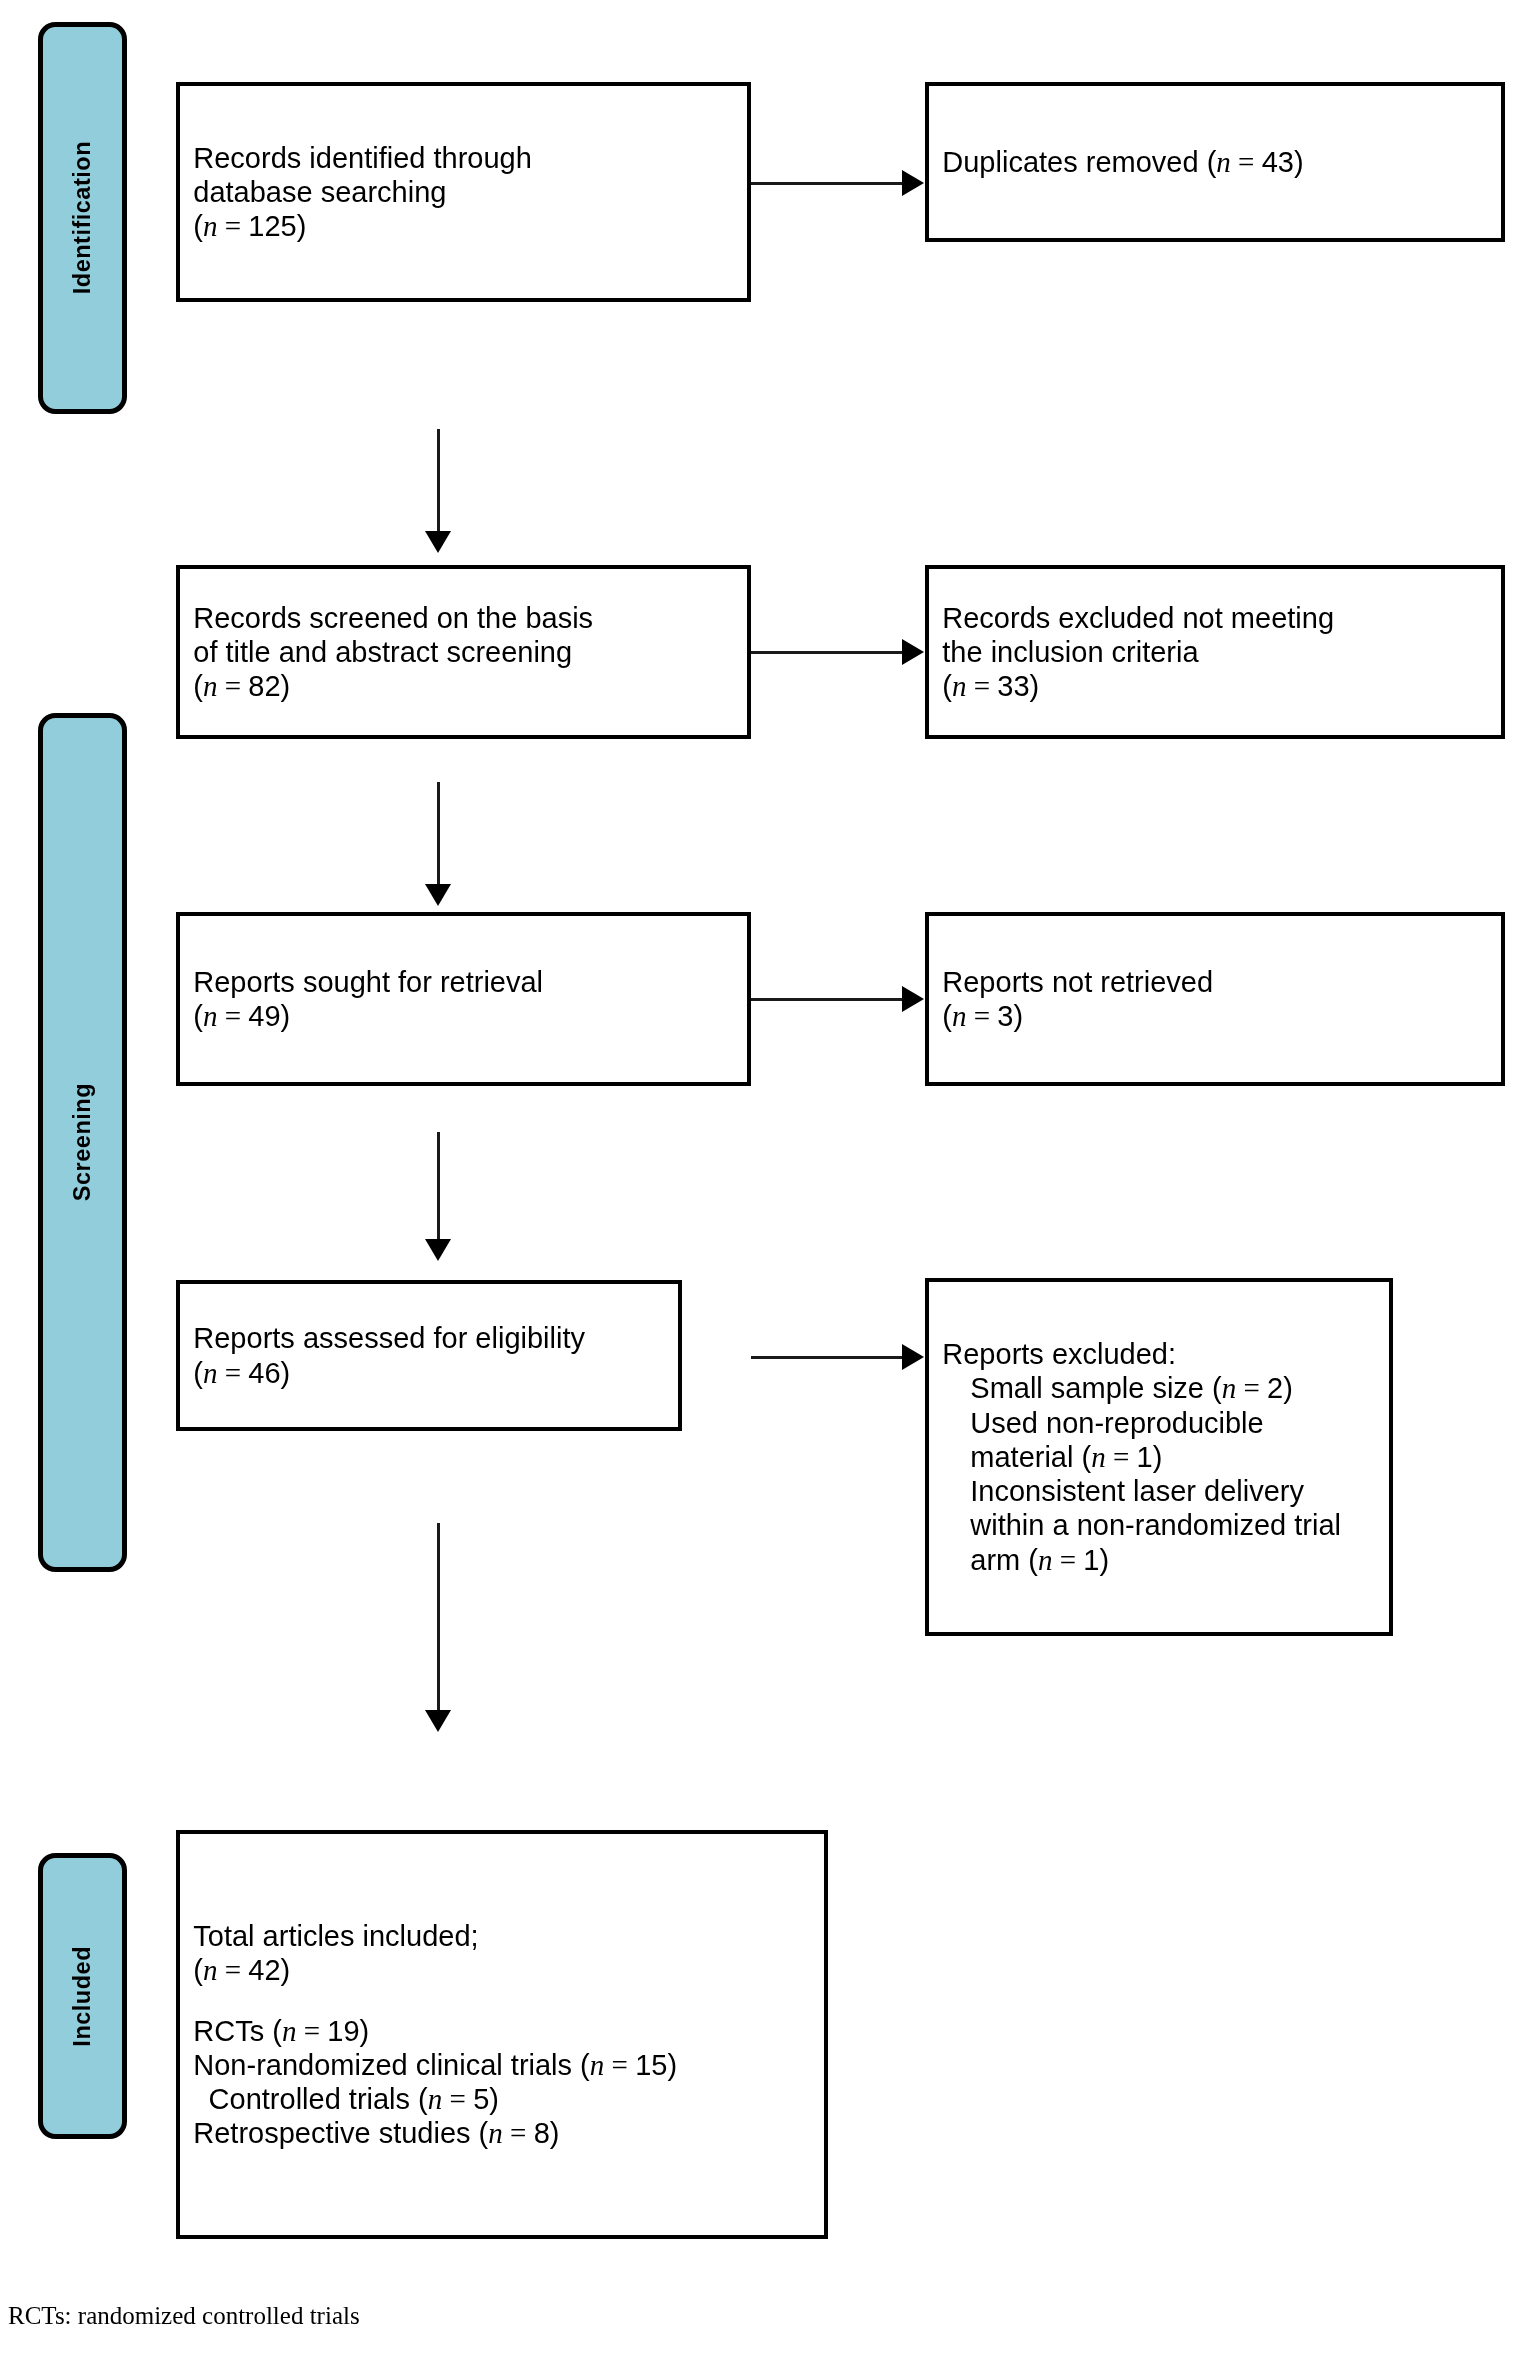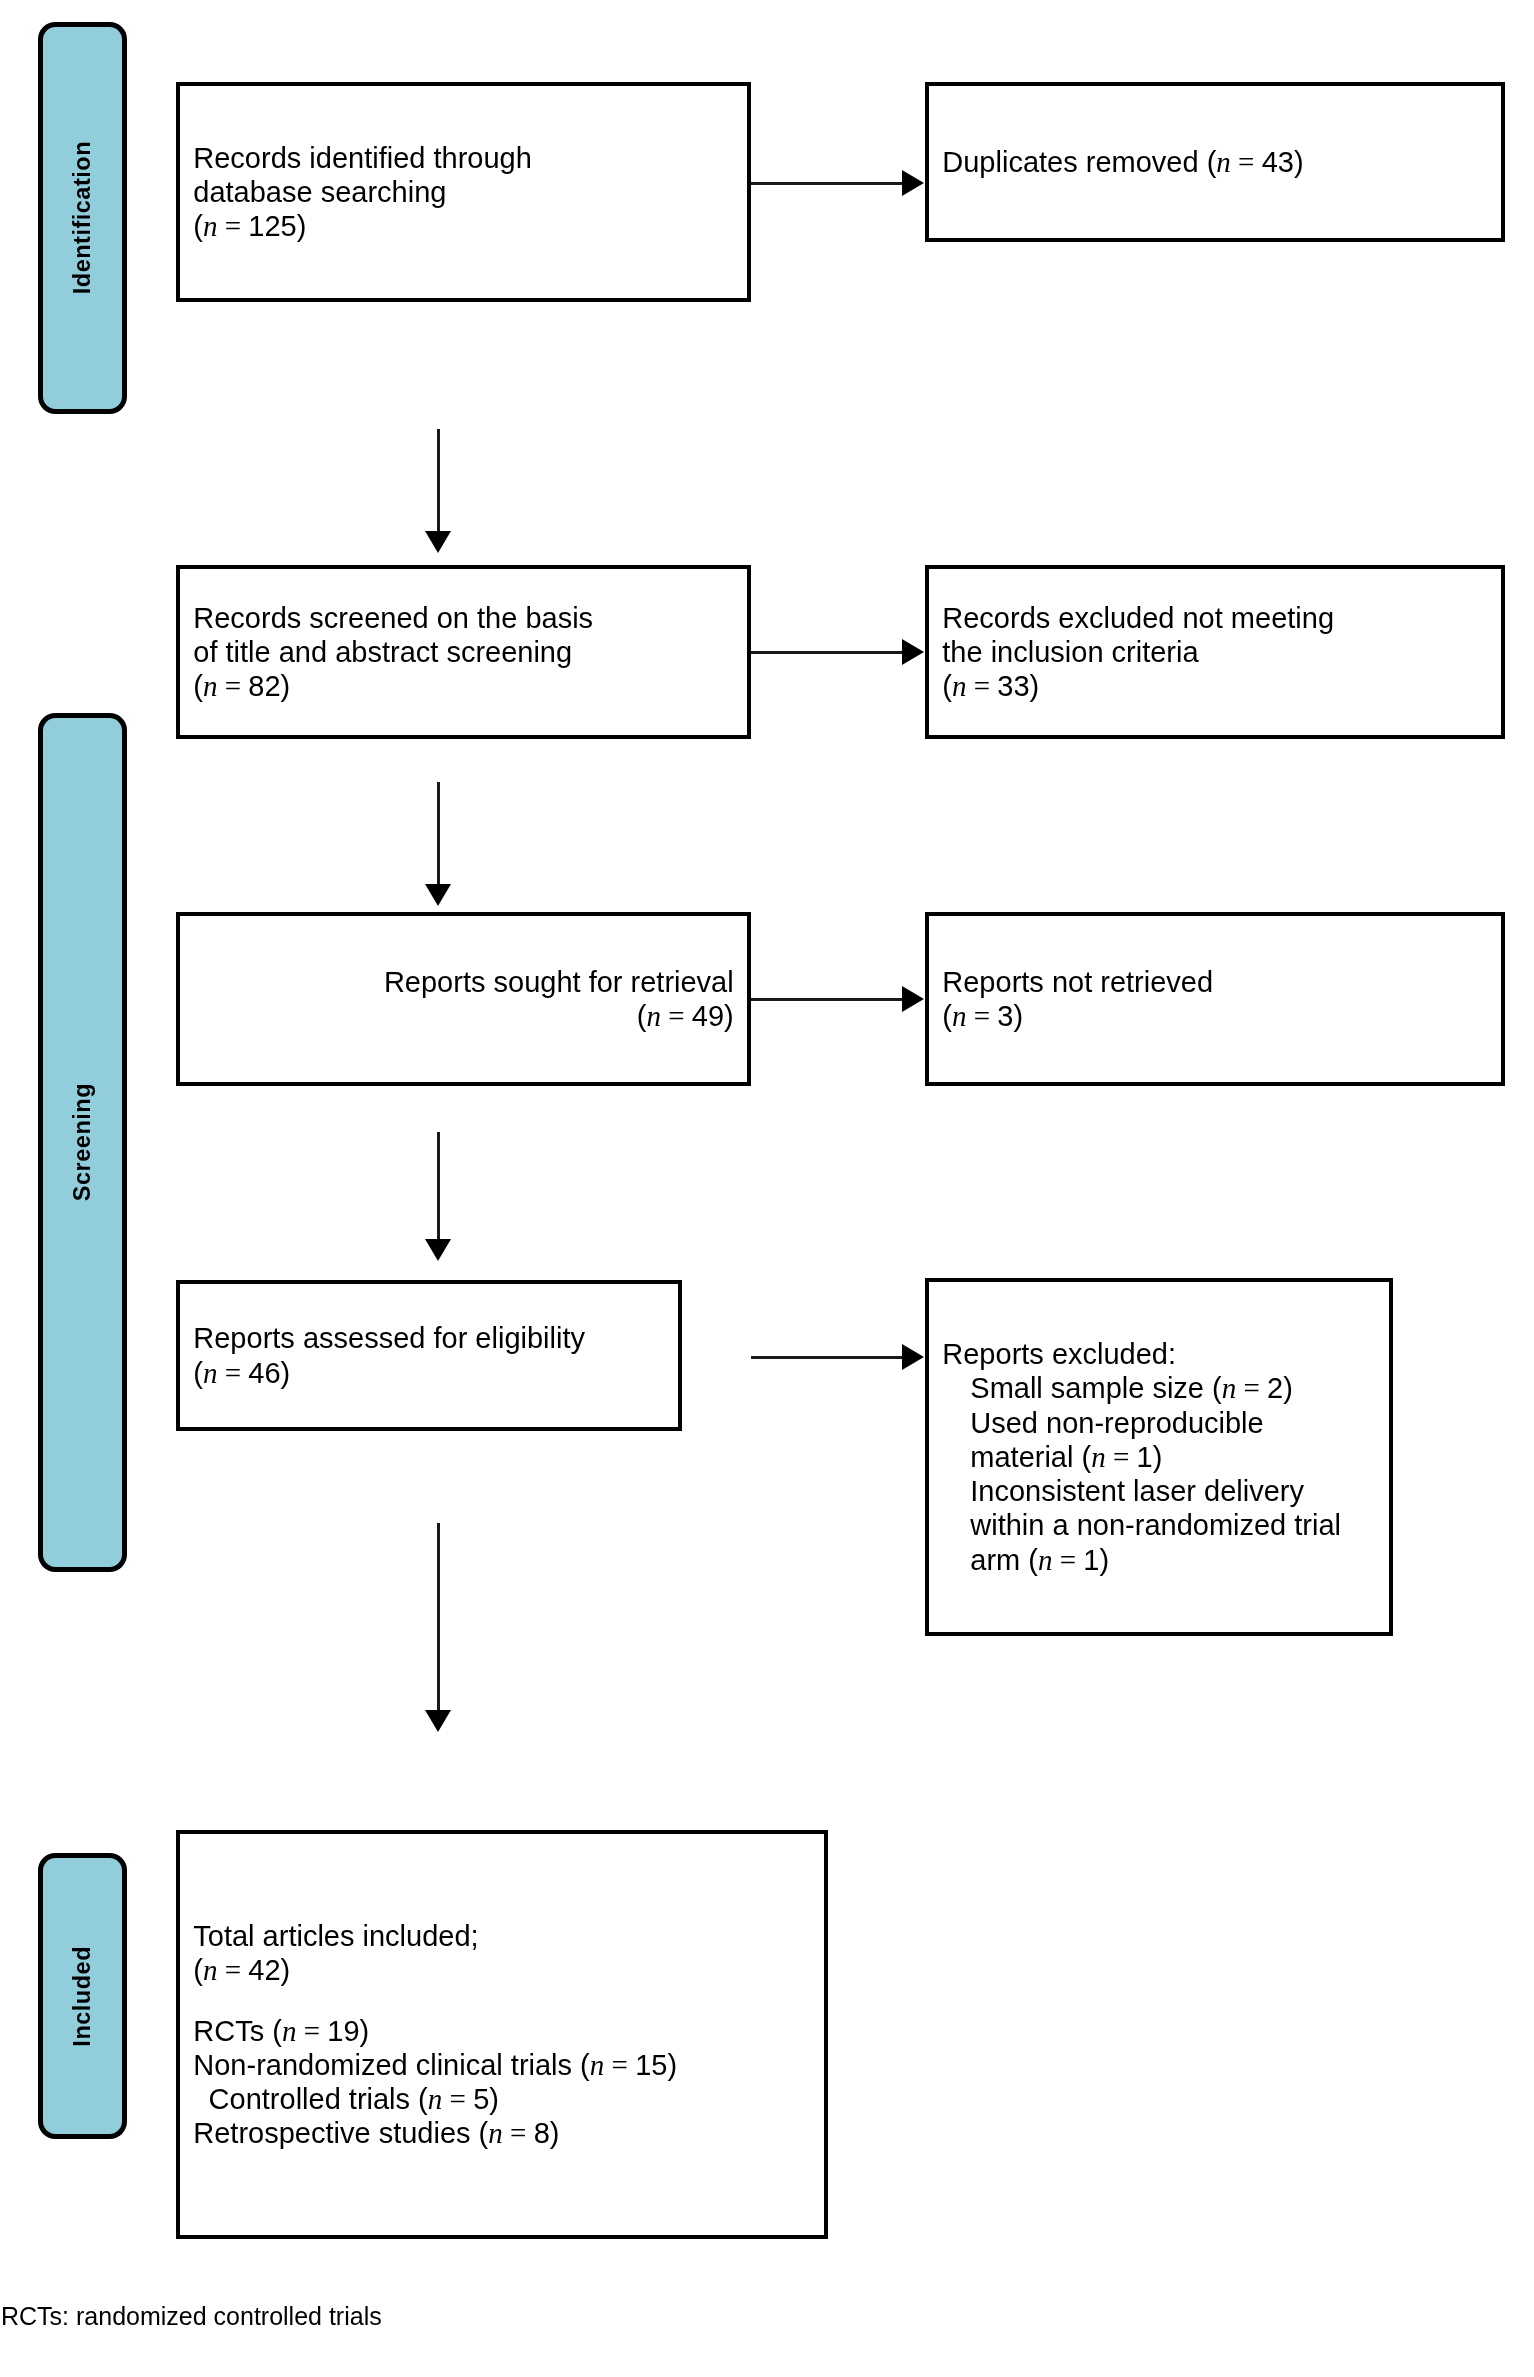--- a/index.html
+++ b/index.html
@@ -167,21 +167,21 @@
       <span class="ln">the inclusion criteria</span>
       <span class="ln">(<span class="nvar">n</span><span class="neq"> = </span>33)</span>
     </div>
   </div>
 
   <div class="conn" style="left:424px; top:782px; width:29px; height:128px;">
     <span class="conn-line-v" style="left:12.8px; top:0px; height:107px;"></span>
     <span class="conn-head-down" style="left:1px; top:102px;"></span>
   </div>
 
-  <div class="flow-box" style="left:176px; top:912px; width:575px; height:174px;text-align:right;">
+  <div class="flow-box" style="left:176px; top:912px; width:575px; height:174px;">
     <div class="flow-box-text">
       <span class="ln">Reports sought for retrieval</span>
       <span class="ln">(<span class="nvar">n</span><span class="neq"> = </span>49)</span>
     </div>
   </div>
 
   <div class="conn" style="left:751px; top:985px; width:174px; height:29px;">
     <span class="conn-line-h" style="left:0px; top:12.8px; width:153px;"></span>
     <span class="conn-head-right" style="left:151px; top:1px;"></span>
   </div>
@@ -232,16 +232,16 @@
       <span class="ln">Total articles included;</span>
       <span class="ln">(<span class="nvar">n</span><span class="neq"> = </span>42)</span>
       <span class="ln spacer"></span>
       <span class="ln">RCTs (<span class="nvar">n</span><span class="neq"> = </span>19)</span>
       <span class="ln">Non-randomized clinical trials (<span class="nvar">n</span><span class="neq"> = </span>15)</span>
       <span class="ln indent2">Controlled trials (<span class="nvar">n</span><span class="neq"> = </span>5)</span>
       <span class="ln">Retrospective studies (<span class="nvar">n</span><span class="neq"> = </span>8)</span>
     </div>
   </div>
 
-  <div class="footnote" style="left:1px; top:2302px;">RCTs: randomized controlled trials</div>
+  <div class="footnote" style="left:8px; top:2302px;font-family:Liberation Serif, serif;">RCTs: randomized controlled trials</div>
 
 </div>
 
 
 </body></html>

